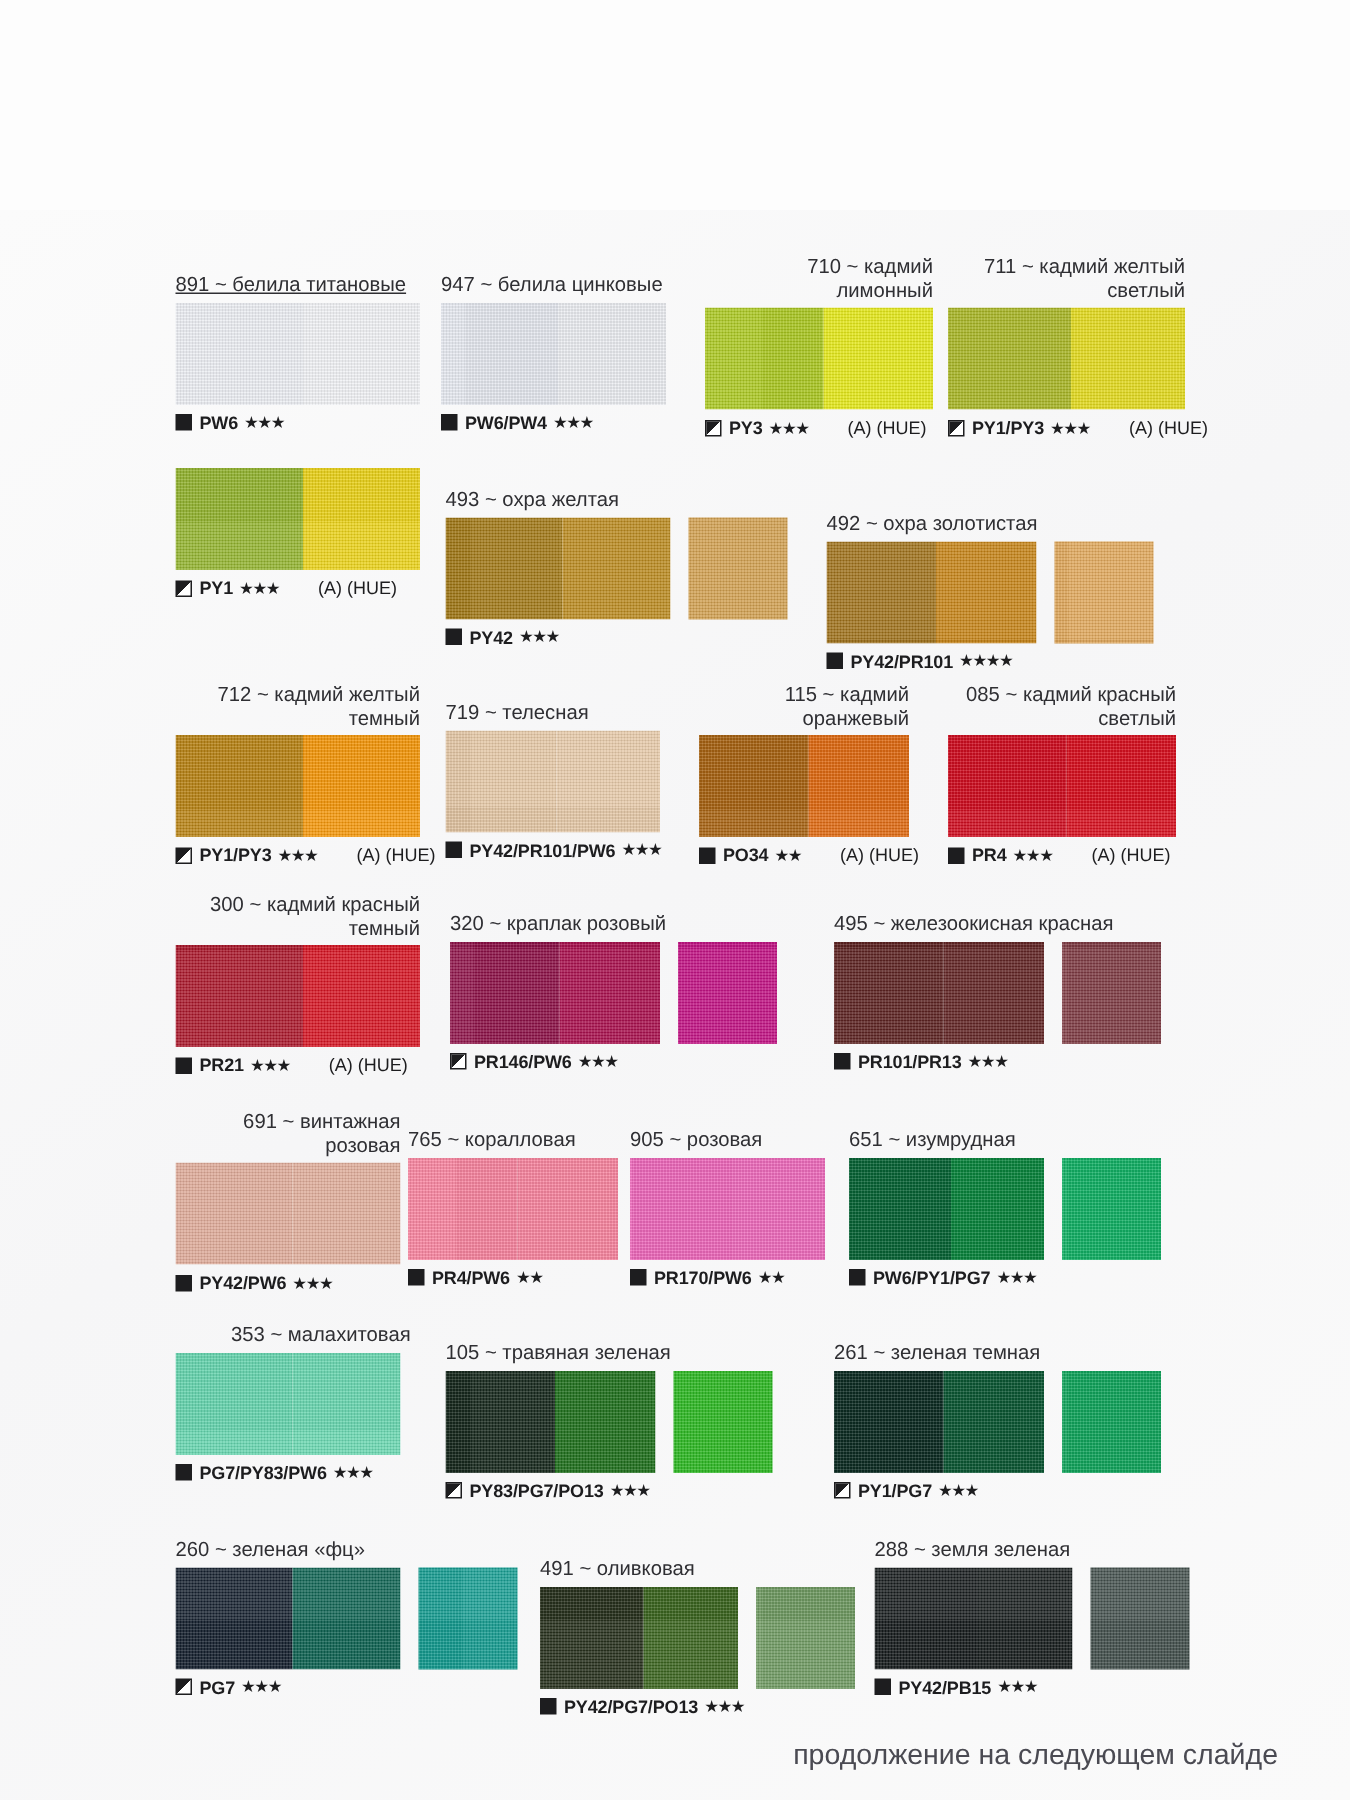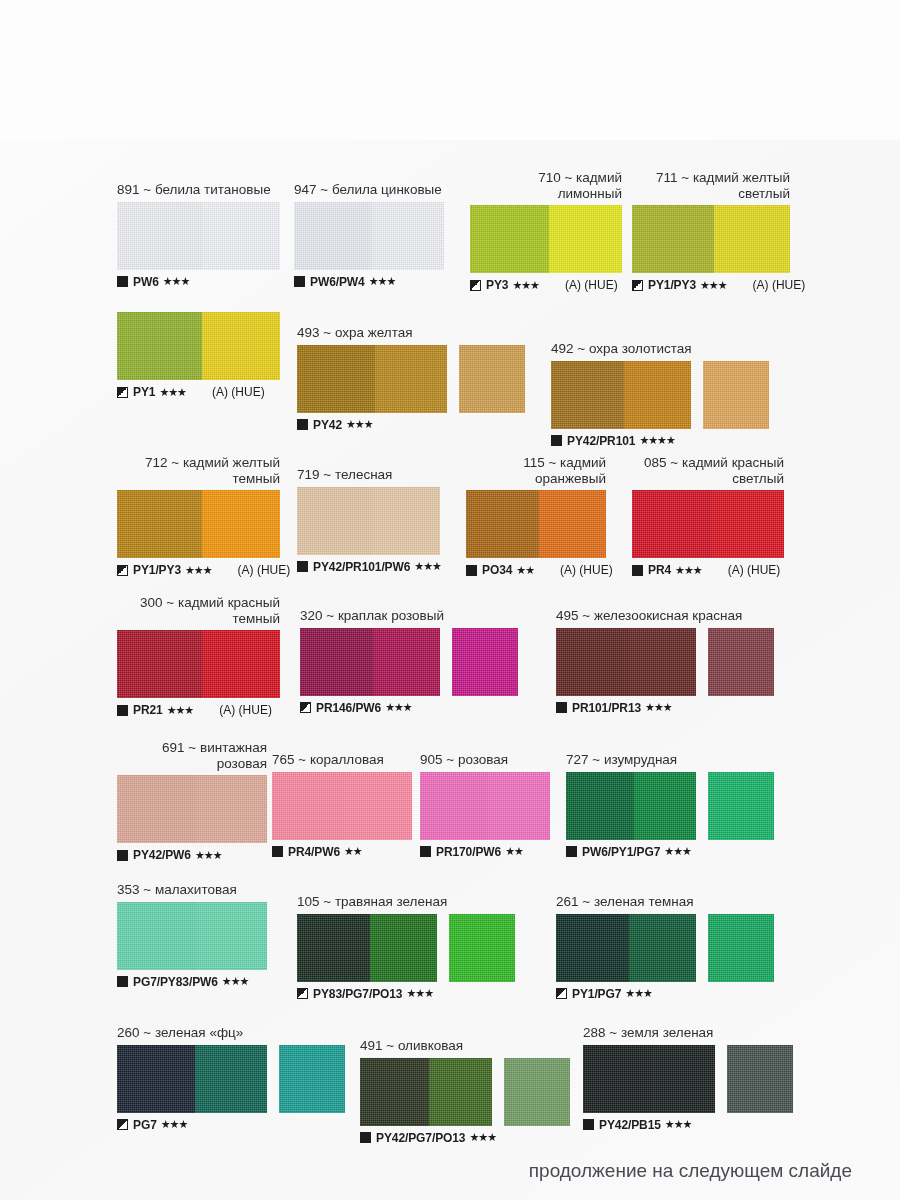--- a/index.html
+++ b/index.html
@@ -122,21 +122,21 @@
 </style>
 </head>
 <body>
 
 <div id="page">
 
 
   <div class="sheet">
     <div id="cards">
         <div class="card" style="left: 117px; top: 42px;">
-          <div class="card-title left" style="width: 163px;">891 ~ белила титановые</div>
+          <div class="card-title left" style="width: 163px; text-decoration: underline;">891 ~ белила титановые</div>
           <div class="chips">
             <div class="chip-main" style="width: 163px;">
               <div class="half a" style="background: rgb(236, 238, 243);"></div>
               <div class="half b" style="background: rgb(241, 242, 245);"></div>
               <div class="weave"></div>
             </div>
           </div>
           <div class="pig-line">
             <span class="opacity-icon"></span>
             <span class="pig-code">PW6</span>
@@ -402,39 +402,39 @@
               <div class="weave"></div>
             </div>
           </div>
           <div class="pig-line">
             <span class="opacity-icon"></span>
             <span class="pig-code">PR170/PW6</span>
             <span class="stars">★★</span>
           </div>
         </div>
         <div class="card" style="left: 566px; top: 612px;">
-          <div class="card-title left" style="width: 208px;">727 ~ изумрудная</div>
+          <div class="card-title left" style="width: 208px;">651 ~ изумрудная</div>
           <div class="chips">
             <div class="chip-main" style="width: 130px;">
               <div class="half a" style="background: rgb(6, 99, 52);"></div>
               <div class="half b" style="background: rgb(8, 132, 60);"></div>
               <div class="weave"></div>
             </div>
             <div class="chip-side" style="background: rgb(18, 177, 101); position: relative;">
               <div class="weave"></div>
             </div>
           </div>
           <div class="pig-line">
             <span class="opacity-icon"></span>
             <span class="pig-code">PW6/PY1/PG7</span>
             <span class="stars">★★★</span>
           </div>
         </div>
         <div class="card" style="left: 117px; top: 742px;">
-          <div class="card-title left" style="width: 150px;">353 ~ малахитовая</div>
+          <div class="card-title left" style="width: 150px; margin-left: 37px;">353 ~ малахитовая</div>
           <div class="chips">
             <div class="chip-main" style="width: 150px;">
               <div class="half a" style="background: rgb(98, 211, 172);"></div>
               <div class="half b" style="background: rgb(102, 213, 174);"></div>
               <div class="weave"></div>
             </div>
           </div>
           <div class="pig-line">
             <span class="opacity-icon"></span>
             <span class="pig-code">PG7/PY83/PW6</span>

